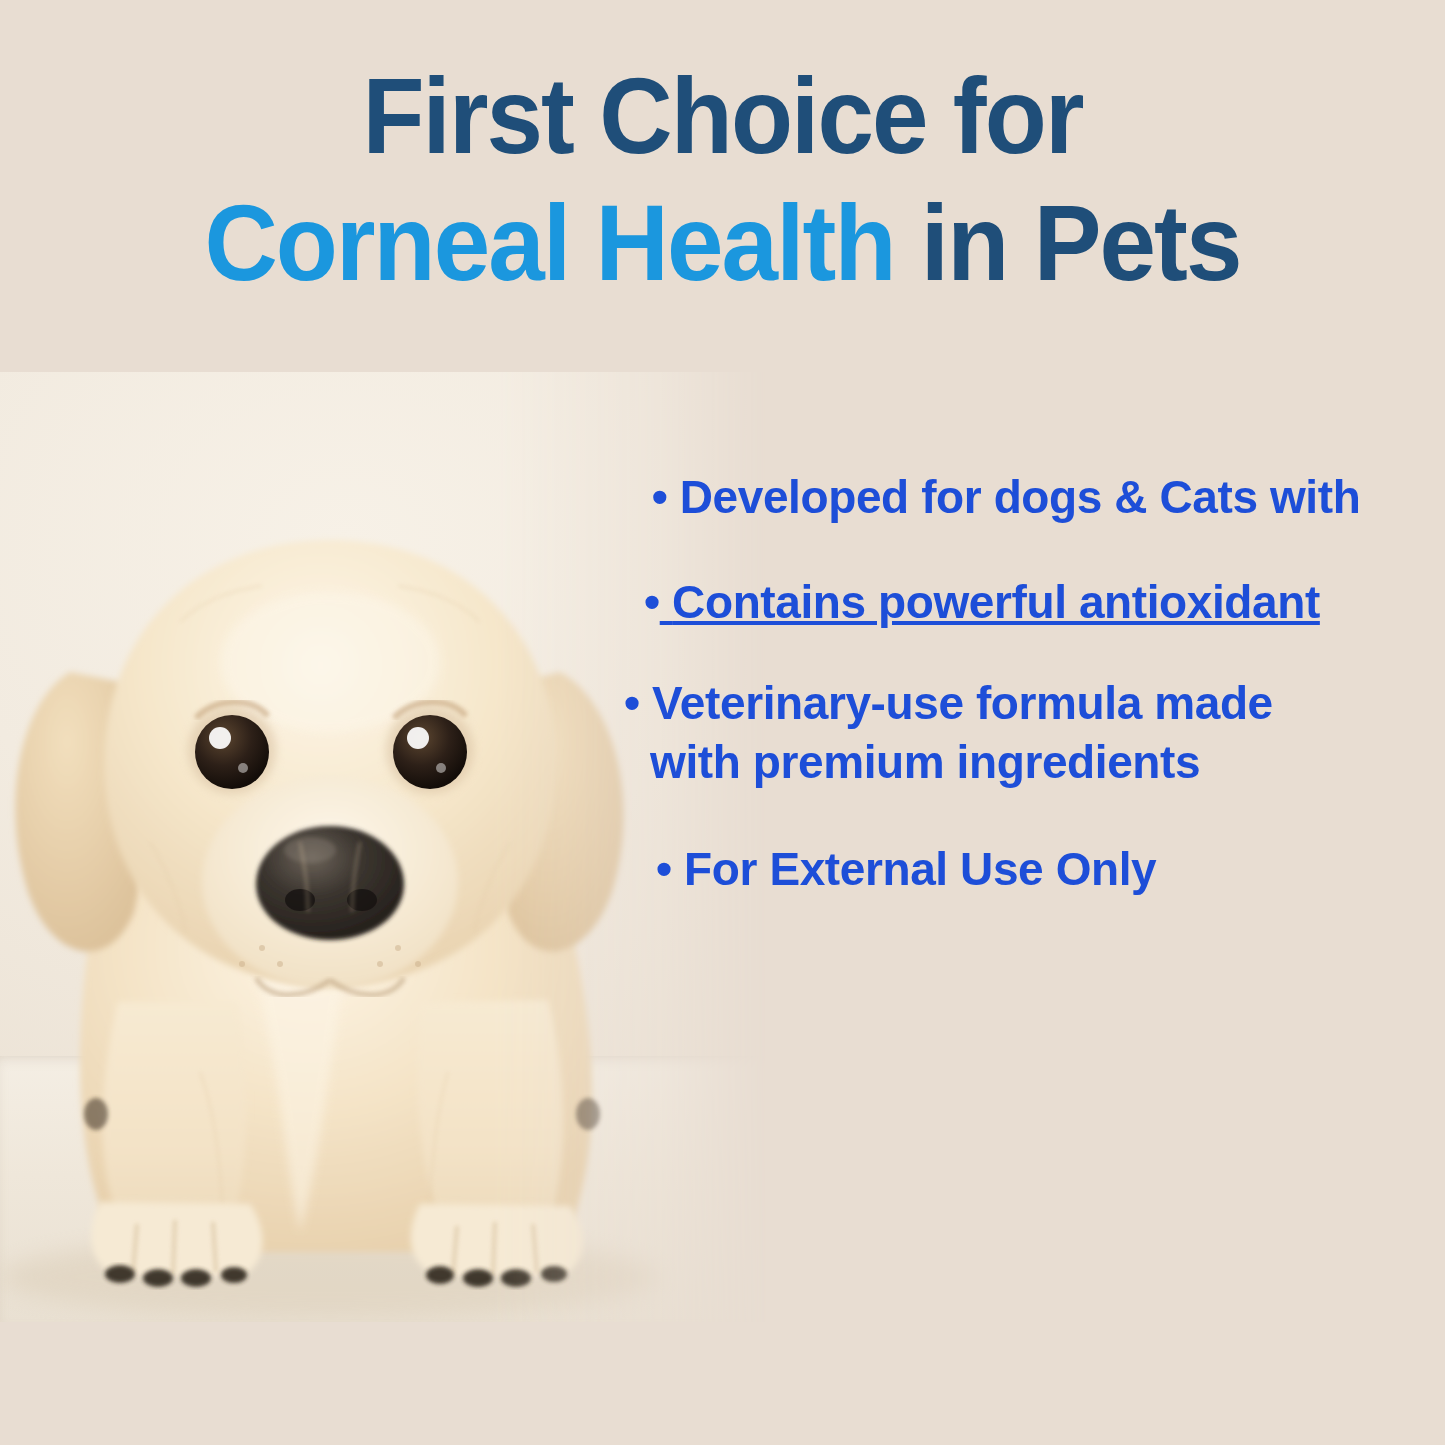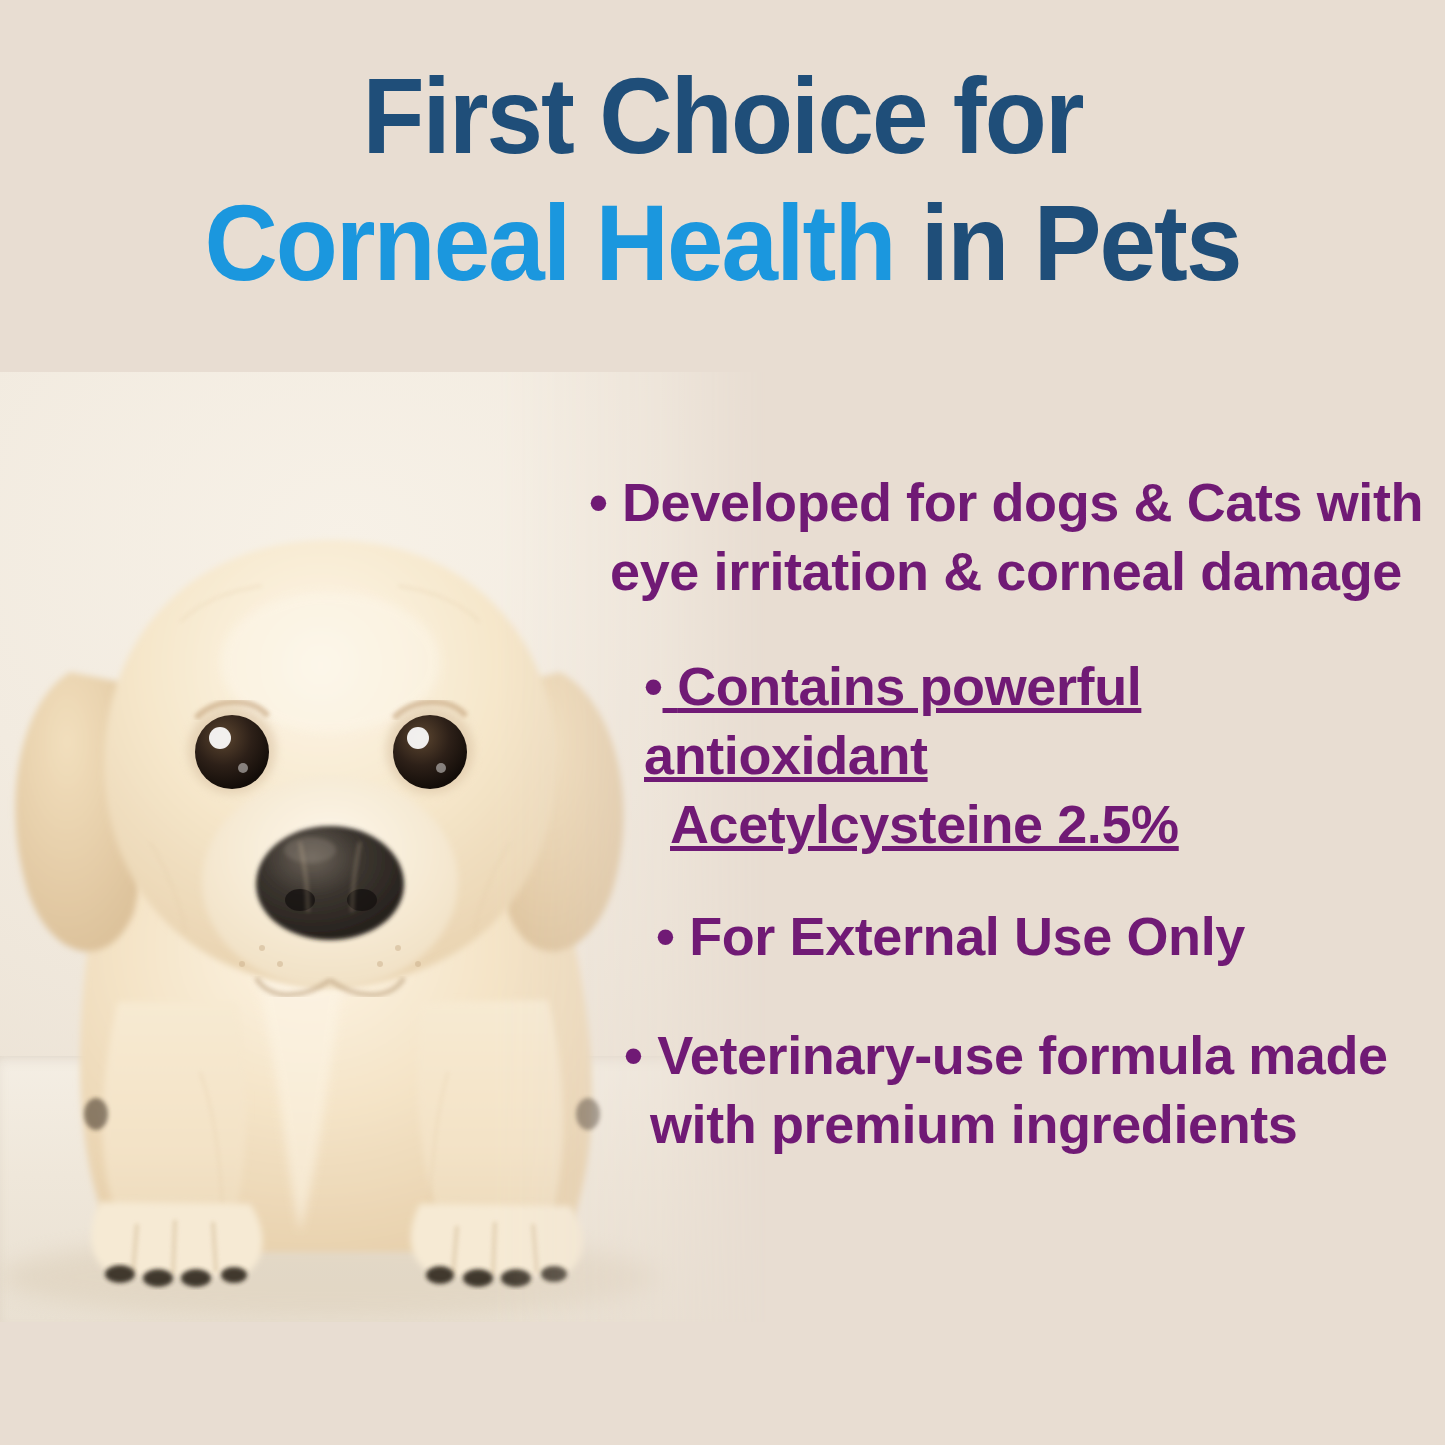--- a/index.html
+++ b/index.html
@@ -47,23 +47,23 @@
     box-shadow:inset 0 6px 14px -6px rgba(170,150,125,.35);
   }
 
   
   .pup{position:absolute;left:0;top:0;width:768px;height:950px;}
   .pup svg{display:block;width:768px;height:950px;}
 
   
   .bullets{
     position:absolute;left:560px;top:468px;width:870px;
-    color:#701a75;
+    color:#1d4ed8;
     font-weight:700;
-    font-size:54px;
+    font-size:46px;
     line-height:1.28;
     letter-spacing:-0.4px;
   }
   .bullet{margin-bottom:46px;}
   .bullet:last-child{margin-bottom:0;}
   .b-line{display:block;}
   .bullet.b1{ text-align:left; margin-left:22px; }
   .bullet.b1 .b-line{ text-align:center; }
   .bullet.b2{ text-align:left; margin-left:84px; margin-bottom:42px;text-decoration:underline;}
   .bullet.b3{ text-align:left; margin-left:64px; margin-bottom:48px;}
@@ -228,32 +228,30 @@
           <path d="M360 470 C 354 500, 352 520, 352 540"></path>
         </g>
       </svg>
     </div>
   </div>
 
   <div class="bullets">
 
     <div class="bullet b1">
       <span class="b-line"><span class="dot">•</span> <span>Developed for dogs &amp; Cats with</span></span>
-      <span class="b-line">eye irritation &amp; corneal damage</span>
     </div>
 
     <div class="bullet b2">
       <span class="b-line"><span class="dot">•</span> <span>Contains powerful antioxidant</span></span>
-      <span class="b-line" style="margin-left:26px;display:block;">Acetylcysteine 2.5%</span>
-    </div>
-
-    <div class="bullet b4">
-      <span class="b-line"><span class="dot">•</span> <span>For External Use Only</span></span>
     </div>
 
     <div class="bullet b3">
       <span class="b-line"><span class="dot">•</span> <span>Veterinary-use formula made</span></span>
       <span class="b-line" style="margin-left:26px;display:block;">with premium ingredients</span>
     </div>
 
+    <div class="bullet b4">
+      <span class="b-line"><span class="dot">•</span> <span>For External Use Only</span></span>
+    </div>
+
 
   </div>
 </div>
 
 </body></html>

